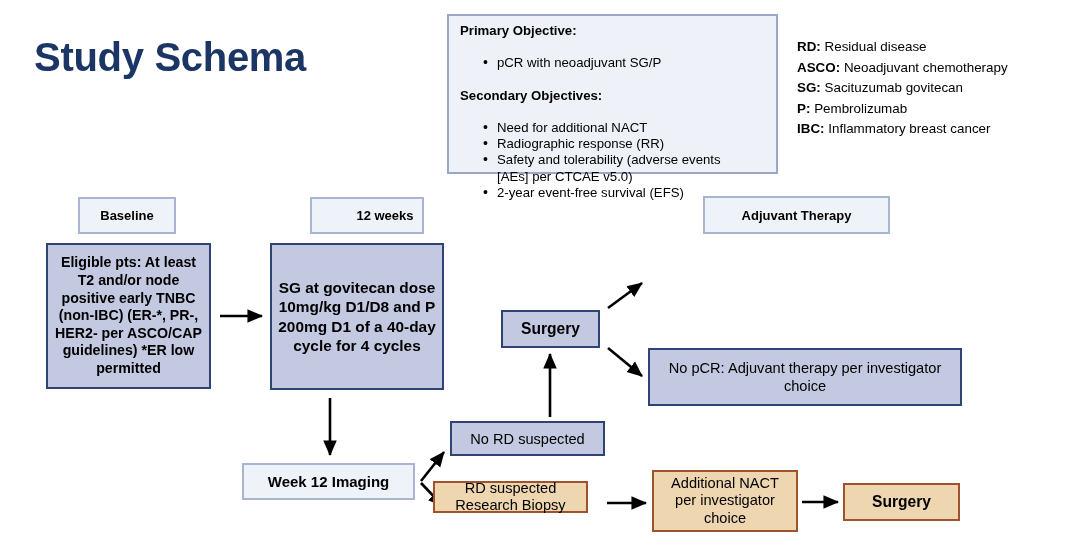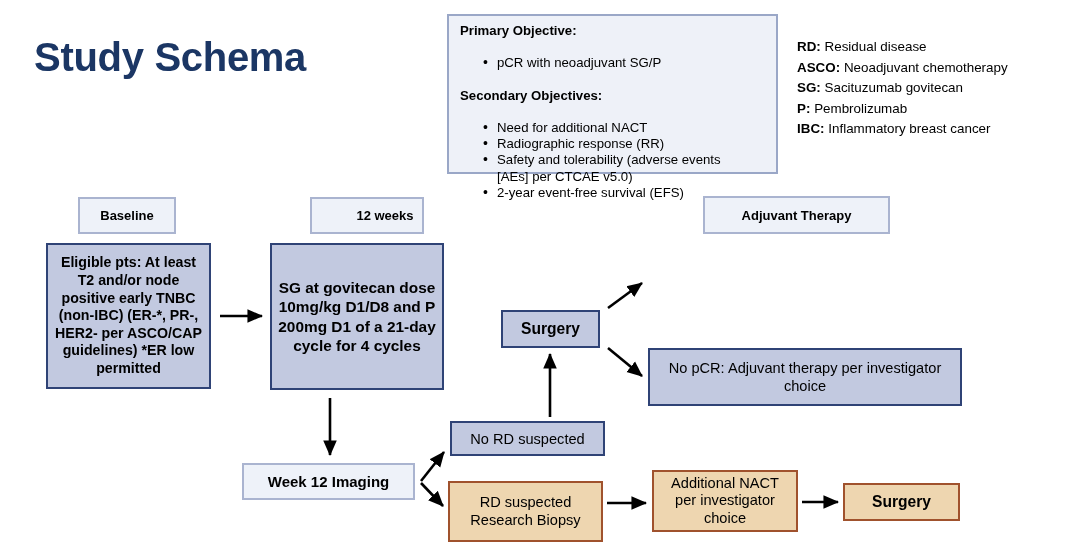--- a/index.html
+++ b/index.html
@@ -76,21 +76,21 @@
   #hdr-12weeks{left:310px;top:197px;width:114px;height:37px;padding-left:36px;}
   #box-sg{left:270px;top:243px;width:174px;height:147px;
     font-weight:bold;font-size:15.4px;line-height:19.4px;}
   #hdr-adjuvant{left:703px;top:196px;width:187px;height:38px;}
   #box-pcr{left:648px;top:260px;width:314px;height:75px;}
   #box-nopcr{left:648px;top:348px;width:314px;height:58px;}
   #box-surgery1{left:501px;top:310px;width:99px;height:38px;
     font-weight:bold;font-size:15.6px;}
   #box-week12{left:242px;top:463px;width:173px;height:37px;}
   #box-nord{left:450px;top:421px;width:155px;height:35px;text-align:right;}
-  #box-rdsusp{left:448px;top:481px;width:155px;height:61px;}
+  #box-rdsusp{left:433px;top:481px;width:155px;height:32px;}
   #box-addnact{left:652px;top:470px;width:146px;height:62px;}
   #box-surgery2{left:843px;top:483px;width:117px;height:38px;
     font-weight:bold;font-size:15.6px;}
 
   .reg{font-weight:bold;}
 
   svg#wires{position:absolute;left:0;top:0;width:1080px;height:549px;}
 </style>
 </head>
 <body>
@@ -149,21 +149,21 @@
 
   <div class="abs hdrbox" id="hdr-baseline">Baseline</div>
   <div class="abs hdrbox" id="hdr-12weeks">12 weeks</div>
   <div class="abs hdrbox" id="hdr-adjuvant">Adjuvant Therapy</div>
 
   <div class="abs bluebox" id="box-eligible">
     <div class="bx-inner"><b>Eligible pts:</b><span class="reg"> At least T2 and/or node positive early TNBC (non-IBC) (ER-*, PR-, HER2- per ASCO/CAP guidelines) *ER low permitted</span></div>
   </div>
 
   <div class="abs bluebox" id="box-sg">
-    <div class="bx-inner"><span>SG at govitecan dose 10mg/kg D1/D8</span><span class="reg"> and </span><span>P 200mg D1</span><span class="reg"> of a 21-day cycle for 4 cycles</span></div>
+    <div class="bx-inner"><span>SG at govitecan dose 10mg/kg D1/D8</span><span class="reg"> and </span><span>P 200mg D1</span><span class="reg"> of a 40-day cycle for 4 cycles</span></div>
   </div>
 
 
   <div class="abs bluebox" id="box-nopcr">
     <div class="bx-inner">No pCR: Adjuvant therapy per investigator choice</div>
   </div>
 
   <div class="abs bluebox" id="box-surgery1">Surgery</div>
 
   <div class="abs lightbox" id="box-week12">Week 12 Imaging</div>

